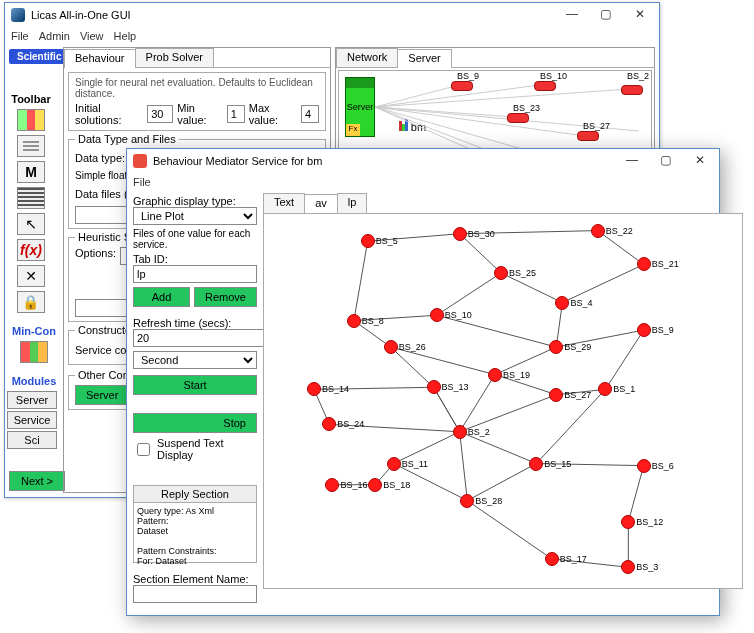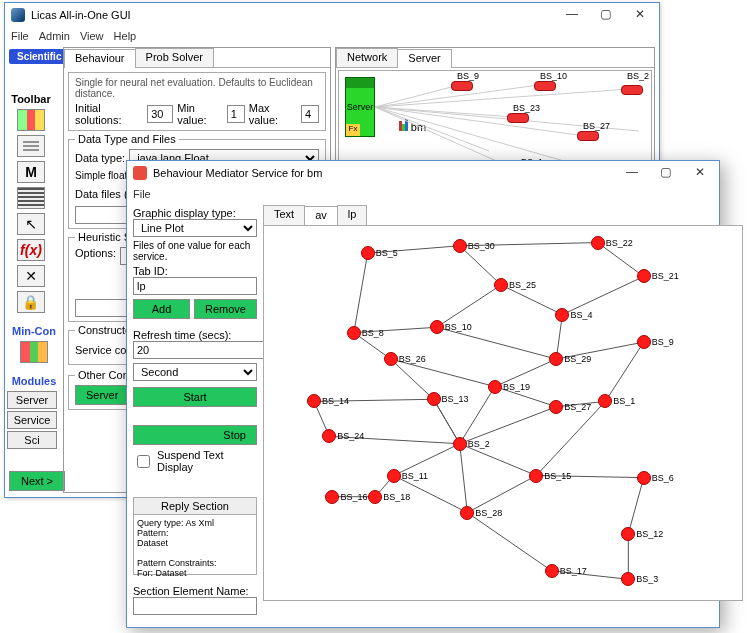--- a/index.html
+++ b/index.html
@@ -183,21 +183,21 @@
           <div class="node-label" style="left:174px; top:32px;">BS_23</div>
         <div class="bs-top" style="left:238px; top:60px;"></div>
           <div class="node-label" style="left:244px; top:50px;">BS_27</div>
         <div class="bs-top" style="left:176px; top:96px;"></div>
           <div class="node-label" style="left:182px; top:86px;">BS_1</div>
       </div>
     </div>
   </div>
 </div>
 
-<div class="window" style="left:126px; top:160px; width:594px; height:468px; box-shadow:4px 4px 18px rgba(0,0,0,0.35);">
+<div class="window" style="left:126px; top:148px; width:594px; height:468px; box-shadow:4px 4px 18px rgba(0,0,0,0.35);">
   <div class="titlebar">
     <span class="icon" style="background:#e74c3c;"></span>
     <span class="title">Behaviour Mediator Service for bm</span>
     <div class="win-btn">—</div>
     <div class="win-btn">▢</div>
     <div class="win-btn">✕</div>
   </div>
   <div class="menubar">
     <span>File</span>
   </div>

